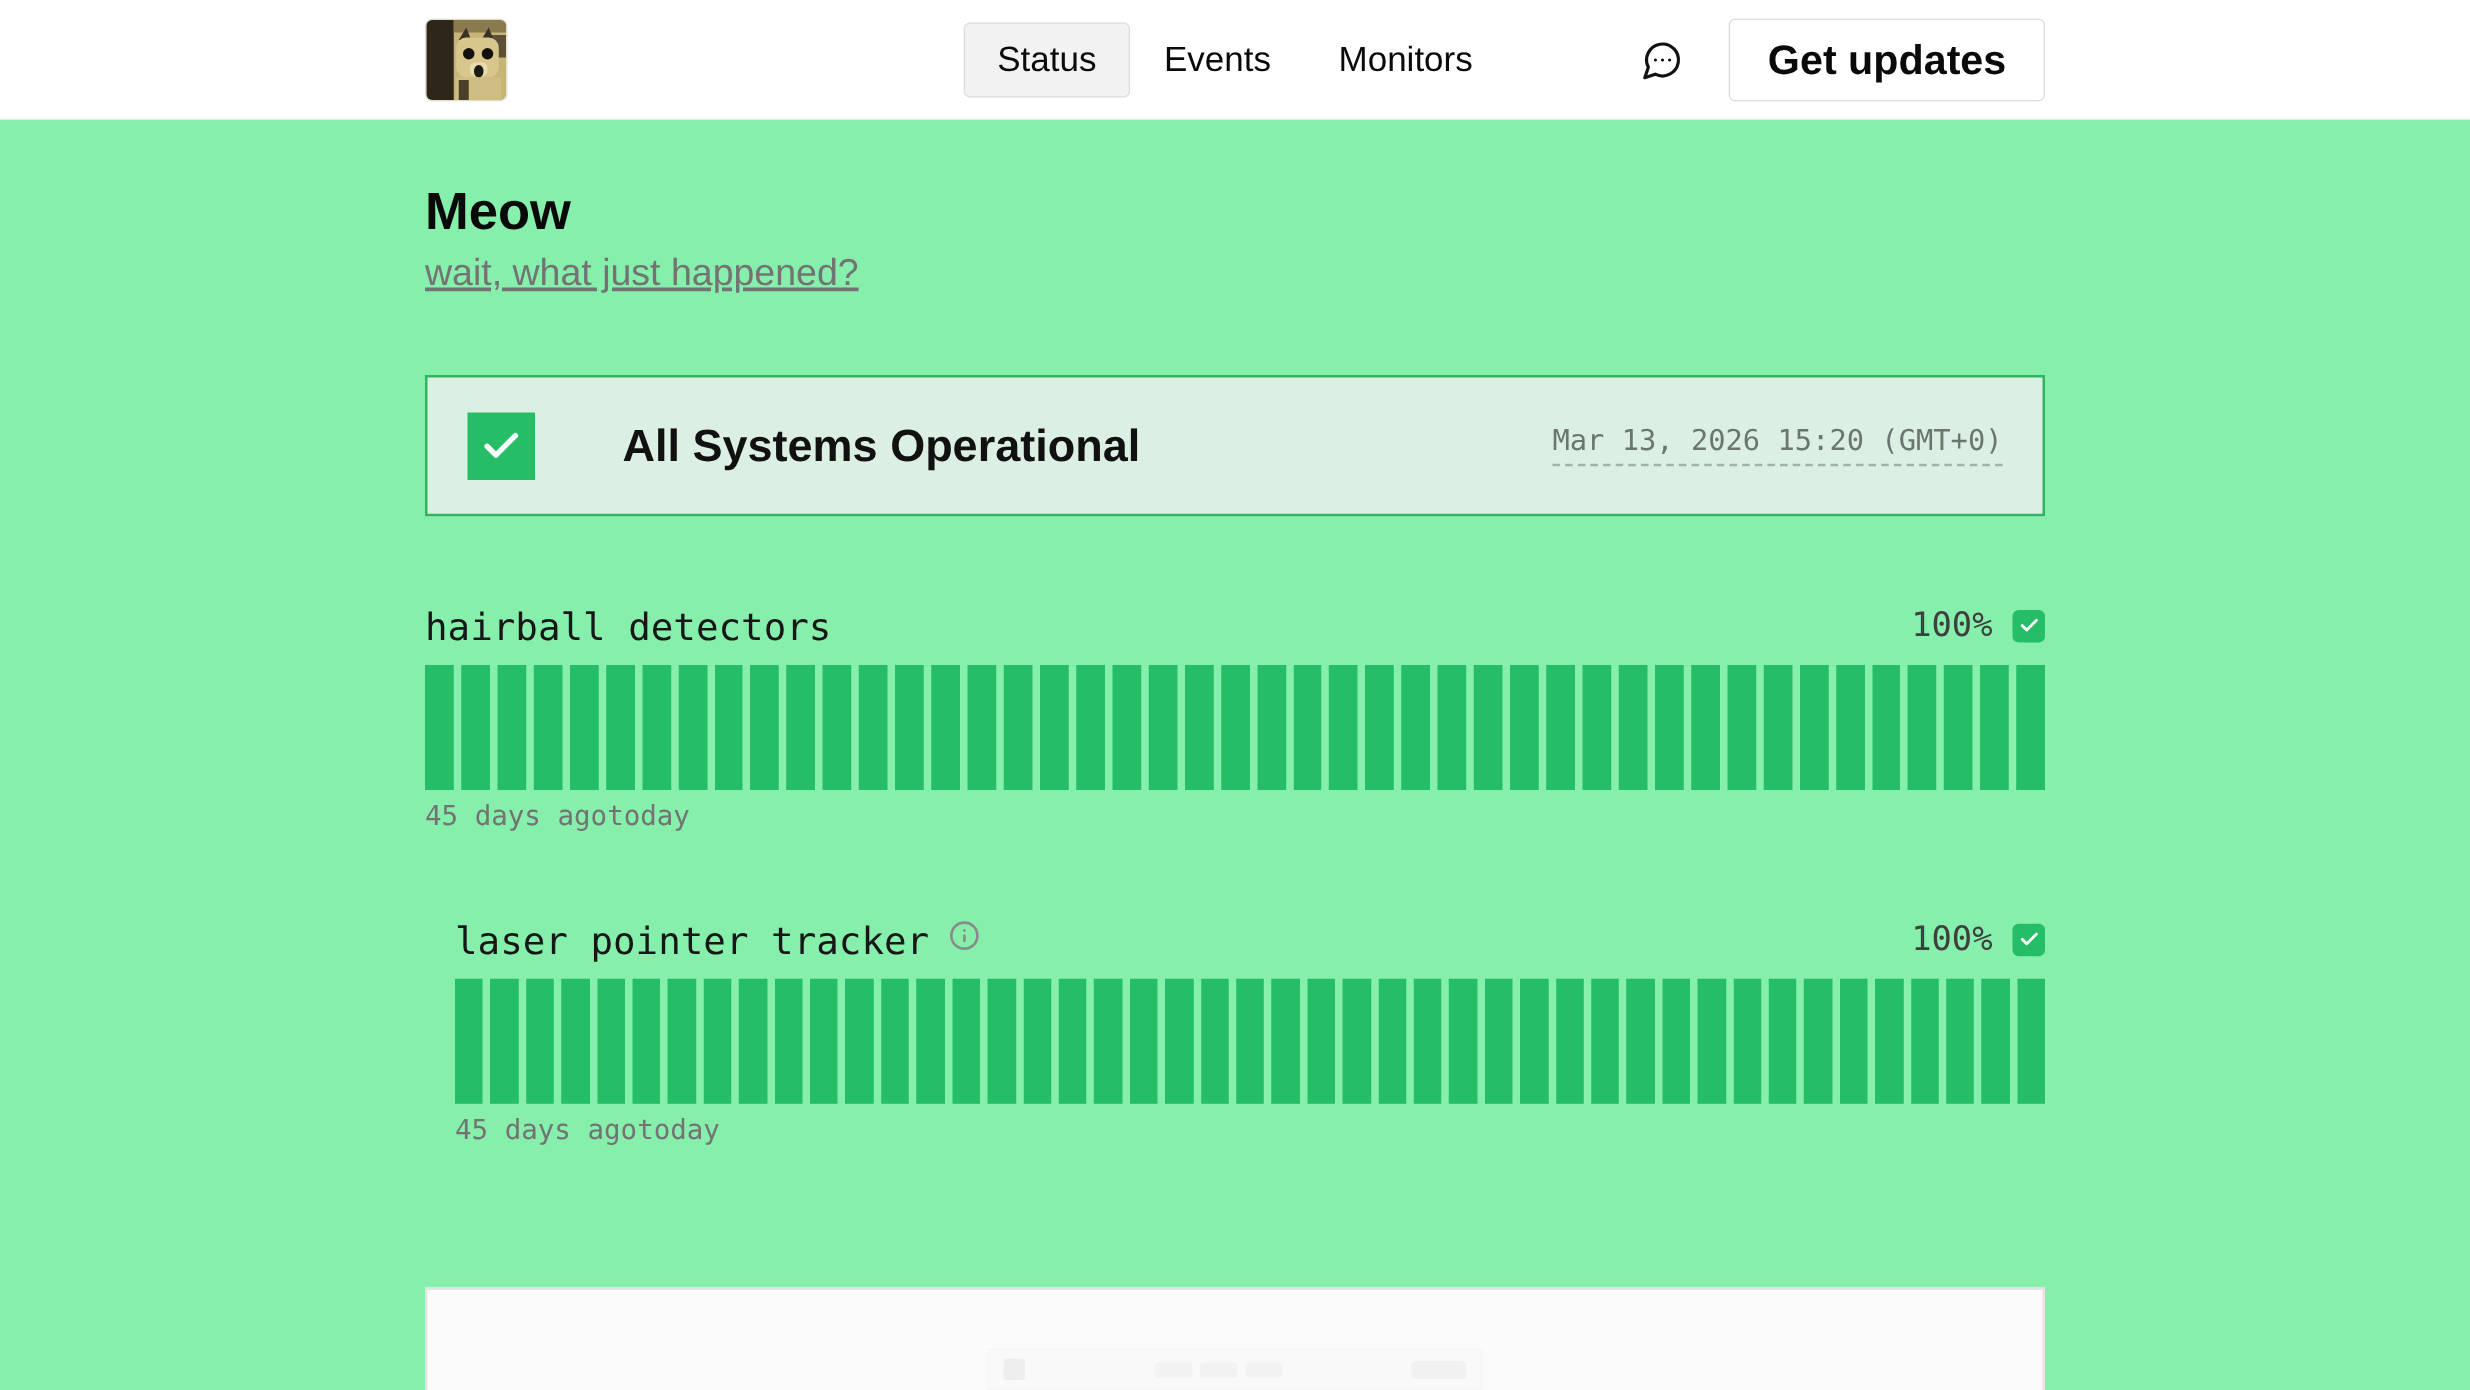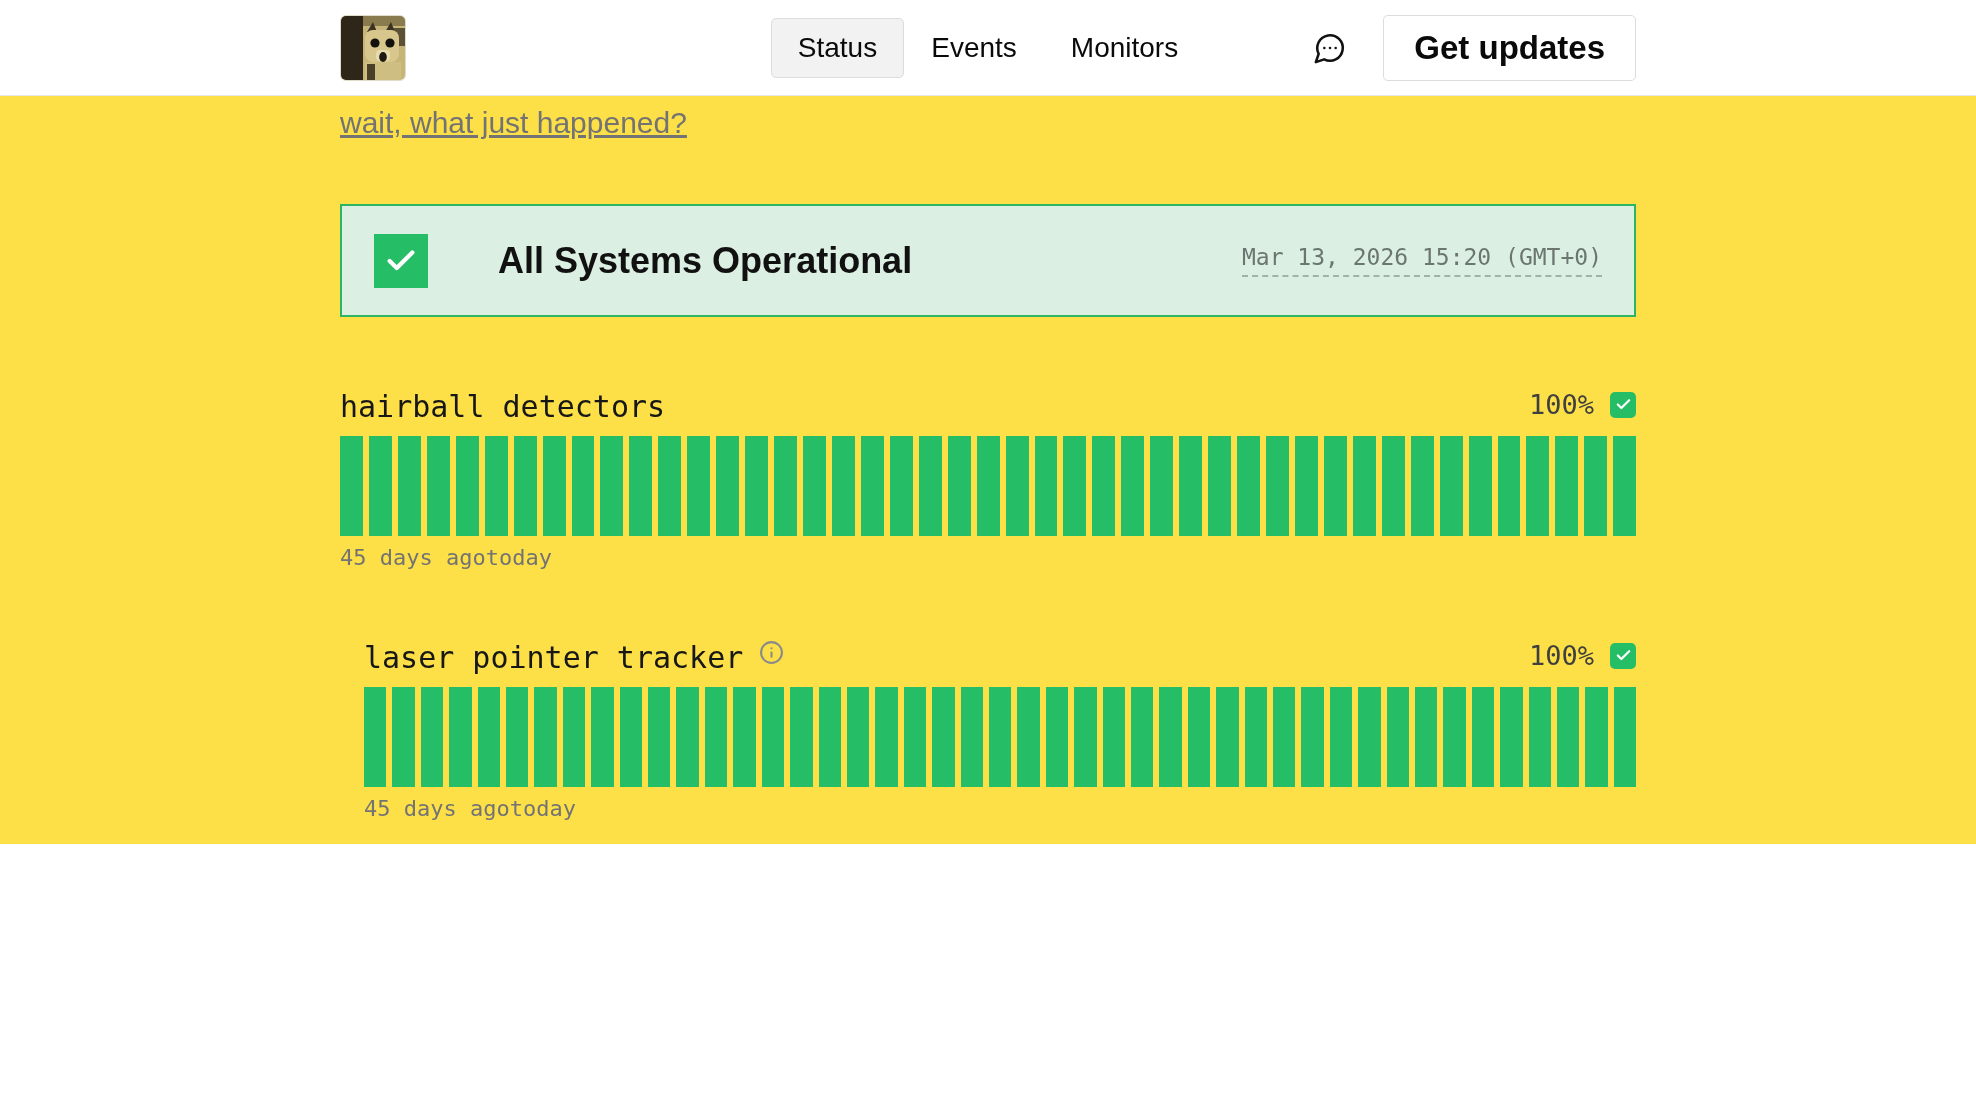--- a/index.html
+++ b/index.html
@@ -1,18 +1,18 @@
 <!DOCTYPE html>
 <html style="--green: #25bd66; --banner-bg: #dbf0e2; --banner-border: #2eb563;"><head>
 <meta charset="utf-8">
 <style>
   * { box-sizing: border-box; }
   html,body { margin:0; padding:0; background:#ffffff; }
   body { font-family:"Liberation Sans", sans-serif; color:#0a0a0a; }
-  .page { width:1976px; height:844px; overflow:hidden; background:#fde047; position:relative; }
+  .page { width:1976px; height:1112px; overflow:hidden; background:#86efac; position:relative; }
 
   
   header.topnav { height:96px; border-bottom:1px solid #e7e7e7; display:flex; align-items:center; background:#fff; }
   .nav-inner { width:1296px; margin:0 auto; display:flex; align-items:center; }
   .nav-side { flex:1; display:flex; align-items:center; }
   .nav-side.right { justify-content:flex-end; gap:36px; }
   .logo-btn { width:66px; height:66px; border-radius:6px; overflow:hidden; border:1px solid #e0dccc; padding:0; background:none; cursor:pointer; display:block; }
   .logo-btn svg { display:block; width:100%; height:100%; }
   .nav-tabs { display:flex; align-items:center; gap:0; }
   .tab { font-family:inherit; font-size:28px; font-weight:500; color:#0a0a0a; background:transparent; border:1px solid transparent; border-radius:5px; padding:13px 26px; cursor:pointer; }
@@ -105,20 +105,21 @@
               <path d="M12 12h.01"></path>
               <path d="M16 12h.01"></path>
           </svg>
         </button>
         <button class="btn-outline">Get updates</button>
       </div>
     </div>
   </header>
 
   <main>
+    <h1 class="page-title">Meow</h1>
     <p class="page-subtitle">wait, what just happened?</p>
 
     <div class="banner">
       <span class="banner-check">
         <svg viewBox="0 0 24 24" fill="none" stroke-width="3" stroke-linecap="round" stroke-linejoin="round">
             <path d="M20 6 9 17l-5-5"></path>
           </svg>
       </span>
       <span class="banner-label">All Systems Operational</span>
       <span class="banner-time">Mar 13, 2026 15:20 (GMT+0)</span>

